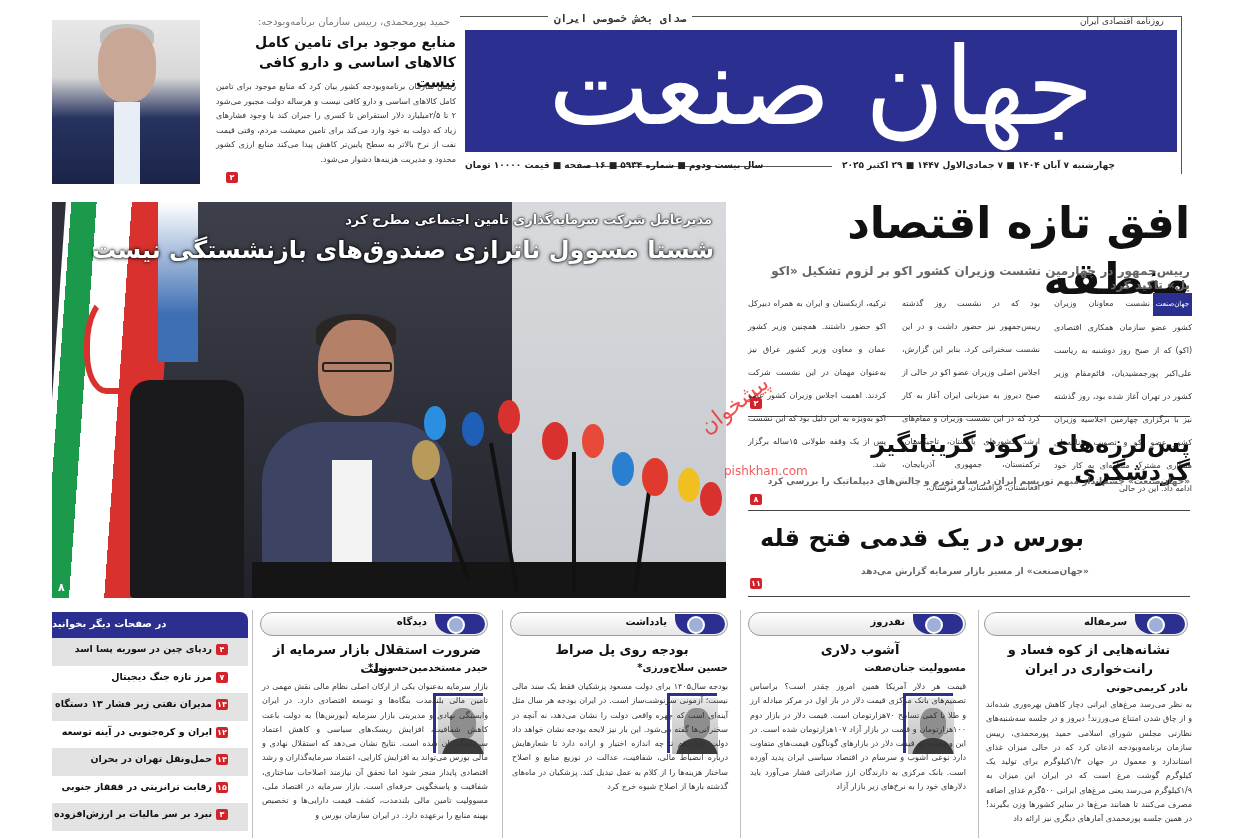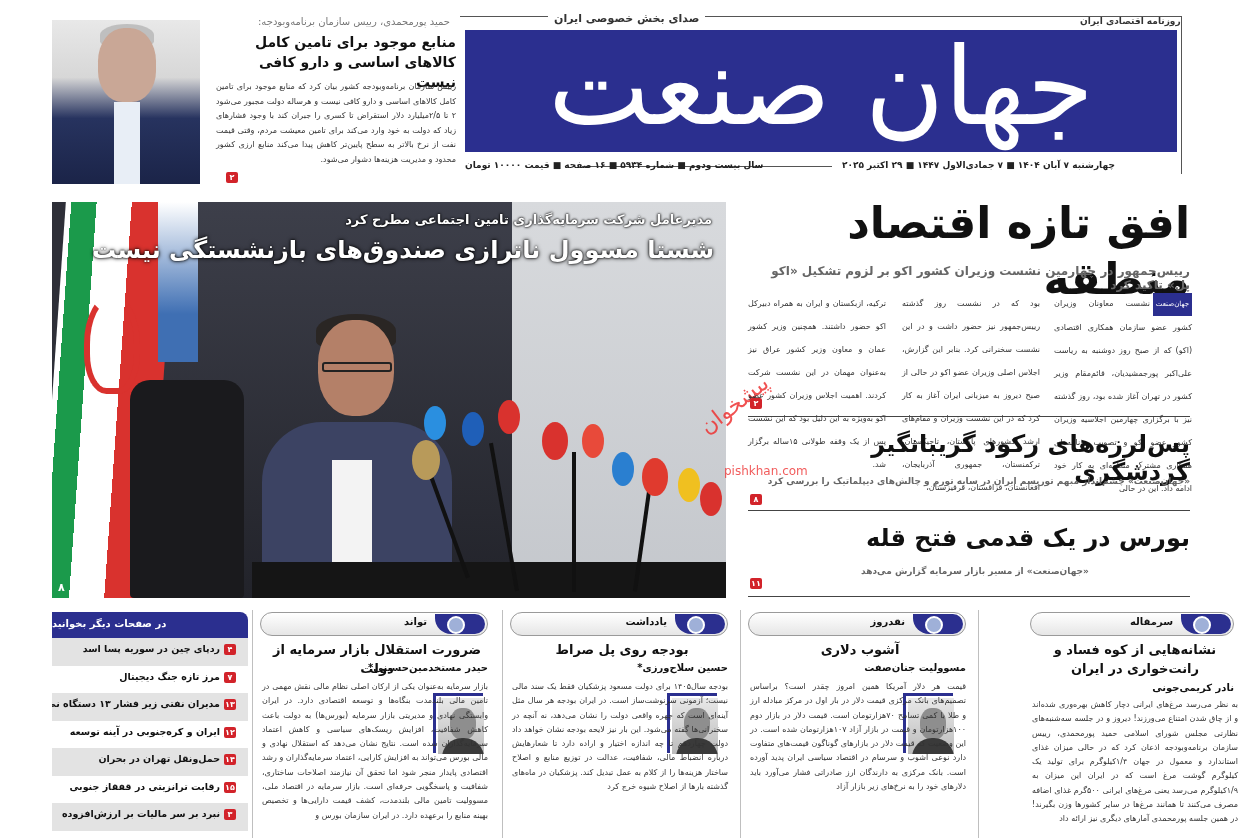--- a/index.html
+++ b/index.html
@@ -2,22 +2,22 @@
 <html lang="fa" dir="rtl"><head>
 <meta charset="utf-8">
 <style>
   * { box-sizing: border-box; margin: 0; padding: 0; }
   html, body { width: 1250px; height: 838px; overflow: hidden; background: #ffffff; }
   body { font-family: "DejaVu Sans", sans-serif; color: #1a1a1a; position: relative; direction: rtl; }
   .abs { position: absolute; }
 
   
   .mast-frame { left: 460px; top: 16px; width: 722px; height: 158px; border-top: 1px solid #555; border-right: 1px solid #555; }
-  .tagline-left { left: 548px; top: 12px; font-size: 11px; color: #333; background: #fff; padding: 0 6px; font-weight: bold; }
-  .tagline-right { left: 1080px; top: 16px; font-size: 9px; color: #333; font-weight: bold; }
+  .tagline-left { left: 548px; top: 12px; font-size: 11px; color: #333; background: #fff; padding: 0 6px; font-weight: bold; font-family: Liberation Mono, monospace; }
+  .tagline-right { left: 1080px; top: 16px; font-size: 9px; color: #333; font-weight: normal; }
   .logo-band { left: 465px; top: 30px; width: 712px; height: 122px; background: #2b2f8f; overflow: hidden; }
   .logo-text { position: absolute; left: 0; right: 0; top: -8px; text-align: center; color: #ffffff; font-family: "DejaVu Serif", serif; font-weight: normal; font-size: 108px; letter-spacing: 6px; line-height: 130px; }
   .mast-meta-right { left: 836px; top: 160px; font-size: 9px; font-weight: bold; color: #222; background: #fff; padding-left: 6px; }
   .mast-meta-left { left: 465px; top: 160px; font-size: 9px; font-weight: bold; color: #222; }
   .mast-rule { left: 582px; top: 166px; width: 250px; height: 1px; background: #555; }
 
   
   .teaser-photo { left: 52px; top: 20px; width: 148px; height: 164px; background: linear-gradient(180deg,#e8e8e8 0%,#d7d7d7 35%,#27335f 60%,#1b2448 100%); overflow: hidden; }
   .teaser-photo .face { position:absolute; left:46px; top:8px; width:58px; height:74px; border-radius: 45% 45% 42% 42%; background: #c9a796; }
   .teaser-photo .hair { position:absolute; left:48px; top:4px; width:54px; height:22px; border-radius: 50% 50% 20% 20%; background:#bfbfbf; }
@@ -57,42 +57,42 @@
   .lead-col1 { left: 1054px; }
   .lead-col2 { left: 902px; }
   .lead-col3 { left: 748px; }
   .brand-chip { display:inline-block; background:#2b2f8f; color:#fff; font-size:7px; padding:0 3px; margin-left:3px; }
   .lead-badge { left: 750px; top: 398px; }
   .hr { height: 1px; background: #444; }
 
   .story2-title { left: 770px; top: 430px; width: 420px; text-align: right; font-size: 24px; font-weight: bold; color: #111; }
   .story2-sub { left: 760px; top: 476px; width: 430px; text-align: right; font-size: 9px; color: #666; font-weight: bold; }
   .story2-badge { left: 750px; top: 494px; }
-  .story3-title { left: 760px; top: 524px; width: 430px; text-align: right; font-size: 24px; font-weight: bold; color: #111; }
+  .story3-title { left: 760px; top: 524px; width: 430px; text-align: left; font-size: 24px; font-weight: bold; color: #111; }
   .story3-sub { left: 760px; top: 566px; width: 430px; text-align: center; font-size: 9px; color: #666; font-weight: bold; }
   .story3-badge { left: 750px; top: 578px; }
 
   
   .colbox { top: 606px; height: 232px; overflow: hidden; }
   .col-tab { position: absolute; right: 8px; top: 6px; height: 24px; border: 1px solid #9a9a9a; border-radius: 12px; background: linear-gradient(180deg,#ffffff,#e6e6e6); }
   .col-tab-label { position:absolute; right: 60px; top: 3px; font-size: 10px; font-weight: bold; color: #111; }
   .col-tab-icon { position:absolute; right: 2px; top: 1px; width: 50px; height: 20px; background: #2b2f8f; border-radius: 0 10px 10px 16px; }
   .col-tab-icon::after { content:""; position:absolute; left: 12px; top: 2px; width: 14px; height: 14px; border: 2px solid #ffffff; border-radius: 50%; background: #9fb0d8; }
   .col-title { position:absolute; top: 34px; width: 100%; text-align: center; font-size: 13px; font-weight: bold; color: #111; line-height: 19px; }
   .col-author { position:absolute; right: 8px; font-size: 10px; font-weight: bold; color: #111; }
   .col-text { position:absolute; font-size: 8px; line-height: 14.3px; text-align: justify; color: #333; }
   .col-portrait { position:absolute; width: 50px; height: 60px; background: linear-gradient(180deg,#e9e9e9,#bbbbbb); border: 2px solid #fff; box-shadow: -3px -3px 0 #2b2f8f; overflow: hidden; }
   .col-portrait .pf { position:absolute; left: 12px; top: 10px; width: 26px; height: 32px; border-radius: 45%; background: #8e8e8e; }
   .col-portrait .pb { position:absolute; left: 4px; top: 40px; width: 42px; height: 24px; border-radius: 20px 20px 0 0; background: #3a3a3a; }
   .vsep { width: 1px; background: #bfbfbf; top: 610px; height: 228px; }
 
   
   .others { left: 52px; top: 612px; width: 196px; height: 226px; }
   .others-head { height: 26px; background: #2b2f8f; color: #fff; font-size: 10px; font-weight: bold; text-align: left; padding: 6px 10px 0 0; border-radius: 0 8px 0 0; }
-  .others-item { height: 27.5px; font-size: 9.5px; font-weight: bold; color: #111; text-align: right; padding: 5px 12px 0 2px; white-space: nowrap; overflow: hidden; }
+  .others-item { height: 27.5px; font-size: 9.5px; font-weight: bold; color: #111; text-align: right; padding: 5px 20px 0 2px; white-space: nowrap; overflow: hidden; }
   .others-item:nth-child(even) { background: #ffffff; }
   .others-item:nth-child(odd) { background: #e3e3e3; }
   .others-item .page-badge { margin-left: 4px; }
 </style>
 </head>
 <body>
 
 <div class="abs mast-frame"></div>
 <div class="abs tagline-left">صدای بخش خصوصی ایران</div>
 <div class="abs tagline-right">روزنامه اقتصادی ایران</div>
@@ -158,21 +158,21 @@
 <div class="abs story2-title">پس‌لرزه‌های رکود گریبانگیر گردشگری</div>
 <div class="abs story2-sub">«جهان‌صنعت» چشم‌انداز مبهم توریسم ایران در سایه تورم و چالش‌های دیپلماتیک را بررسی کرد</div>
 <span class="abs page-badge story2-badge">۸</span>
 <div class="abs hr" style="left:748px;top:510px;width:442px;"></div>
 
 <div class="abs story3-title">بورس در یک قدمی فتح قله</div>
 <div class="abs story3-sub">«جهان‌صنعت» از مسیر بازار سرمایه گزارش می‌دهد</div>
 <span class="abs page-badge story3-badge">۱۱</span>
 <div class="abs hr" style="left:748px;top:596px;width:442px;"></div>
 
-<div class="abs colbox" style="left:1028px;width:214px;">
+<div class="abs colbox" style="left:982px;width:214px;">
   <div class="col-tab" style="left:2px;">
     <span class="col-tab-icon"></span>
     <span class="col-tab-label">سرمقاله</span>
   </div>
   <div class="col-title">نشانه‌هایی از کوه فساد و رانت‌خواری در ایران</div>
   <div class="col-author" style="top:76px;">نادر کریمی‌جونی</div>
   <div class="col-text" style="right:4px;left:4px;top:92px;">به نظر می‌رسد مرغ‌های ایرانی دچار کاهش بهره‌وری شده‌اند و از چاق شدن امتناع می‌ورزند! دیروز و در جلسه سه‌شنبه‌های نظارتی مجلس شورای اسلامی حمید پورمحمدی، رییس سازمان برنامه‌وبودجه اذعان کرد که در حالی میزان غذای استاندارد و معمول در جهان ۱/۴کیلوگرم برای تولید یک کیلوگرم گوشت مرغ است که در ایران این میزان به ۱/۹کیلوگرم می‌رسد یعنی مرغ‌های ایرانی ۵۰۰گرم غذای اضافه مصرف می‌کنند تا همانند مرغ‌ها در سایر کشورها وزن بگیرند! در همین جلسه پورمحمدی آمارهای دیگری نیز ارائه داد</div>
 </div>
 <div class="abs vsep" style="left:978px;"></div>
 
@@ -202,21 +202,21 @@
       <div class="pf"></div>
       <div class="pb"></div>
     </div>
   <div class="col-text" style="right:8px;left:4px;top:74px;">بودجه سال۱۴۰۵ برای دولت مسعود پزشکیان فقط یک سند مالی نیست؛ آزمونی سرنوشت‌ساز است. در ایران بودجه هر سال مثل آینه‌ای است که چهره واقعی دولت را نشان می‌دهد، نه آنچه در سخنرانی‌ها گفته می‌شود. این بار نیز لایحه بودجه نشان خواهد داد دولت چهاردهم تا چه اندازه اختیار و اراده دارد تا شعارهایش درباره انضباط مالی، شفافیت، عدالت در توزیع منابع و اصلاح ساختار هزینه‌ها را از کلام به عمل تبدیل کند. پزشکیان در ماه‌های گذشته بارها از اصلاح شیوه خرج کرد</div>
 </div>
 <div class="abs vsep" style="left:502px;"></div>
 
 <div class="abs colbox" style="left:258px;width:238px;">
   <div class="col-tab" style="left:2px;">
     <span class="col-tab-icon"></span>
-    <span class="col-tab-label">تواند</span>
+    <span class="col-tab-label">دیدگاه</span>
   </div>
   <div class="col-title">ضرورت استقلال بازار سرمایه از دولت</div>
   <div class="col-author" style="top:56px;">حیدر مستخدمین‌حسینی*</div>
   <div class="col-portrait" style="left:178px;top:90px;">
       <div class="pf"></div>
       <div class="pb"></div>
     </div>
   <div class="col-text" style="right:8px;left:4px;top:74px;">بازار سرمایه به‌عنوان یکی از ارکان اصلی نظام مالی نقش مهمی در تامین مالی بلندمدت بنگاه‌ها و توسعه اقتصادی دارد. در ایران وابستگی نهادی و مدیریتی بازار سرمایه (بورس‌ها) به دولت باعث کاهش شفافیت، افزایش ریسک‌های سیاسی و کاهش اعتماد سرمایه‌گذاران شده است. نتایج نشان می‌دهد که استقلال نهادی و مالی بورس می‌تواند به افزایش کارایی، اعتماد سرمایه‌گذاران و رشد اقتصادی پایدار منجر شود اما تحقق آن نیازمند اصلاحات ساختاری، شفافیت و پاسخگویی حرفه‌ای است. بازار سرمایه در اقتصاد ملی، مسوولیت تامین مالی بلندمدت، کشف قیمت دارایی‌ها و تخصیص بهینه منابع را برعهده دارد. در ایران سازمان بورس و</div>
 </div>
 <div class="abs vsep" style="left:252px;"></div>

